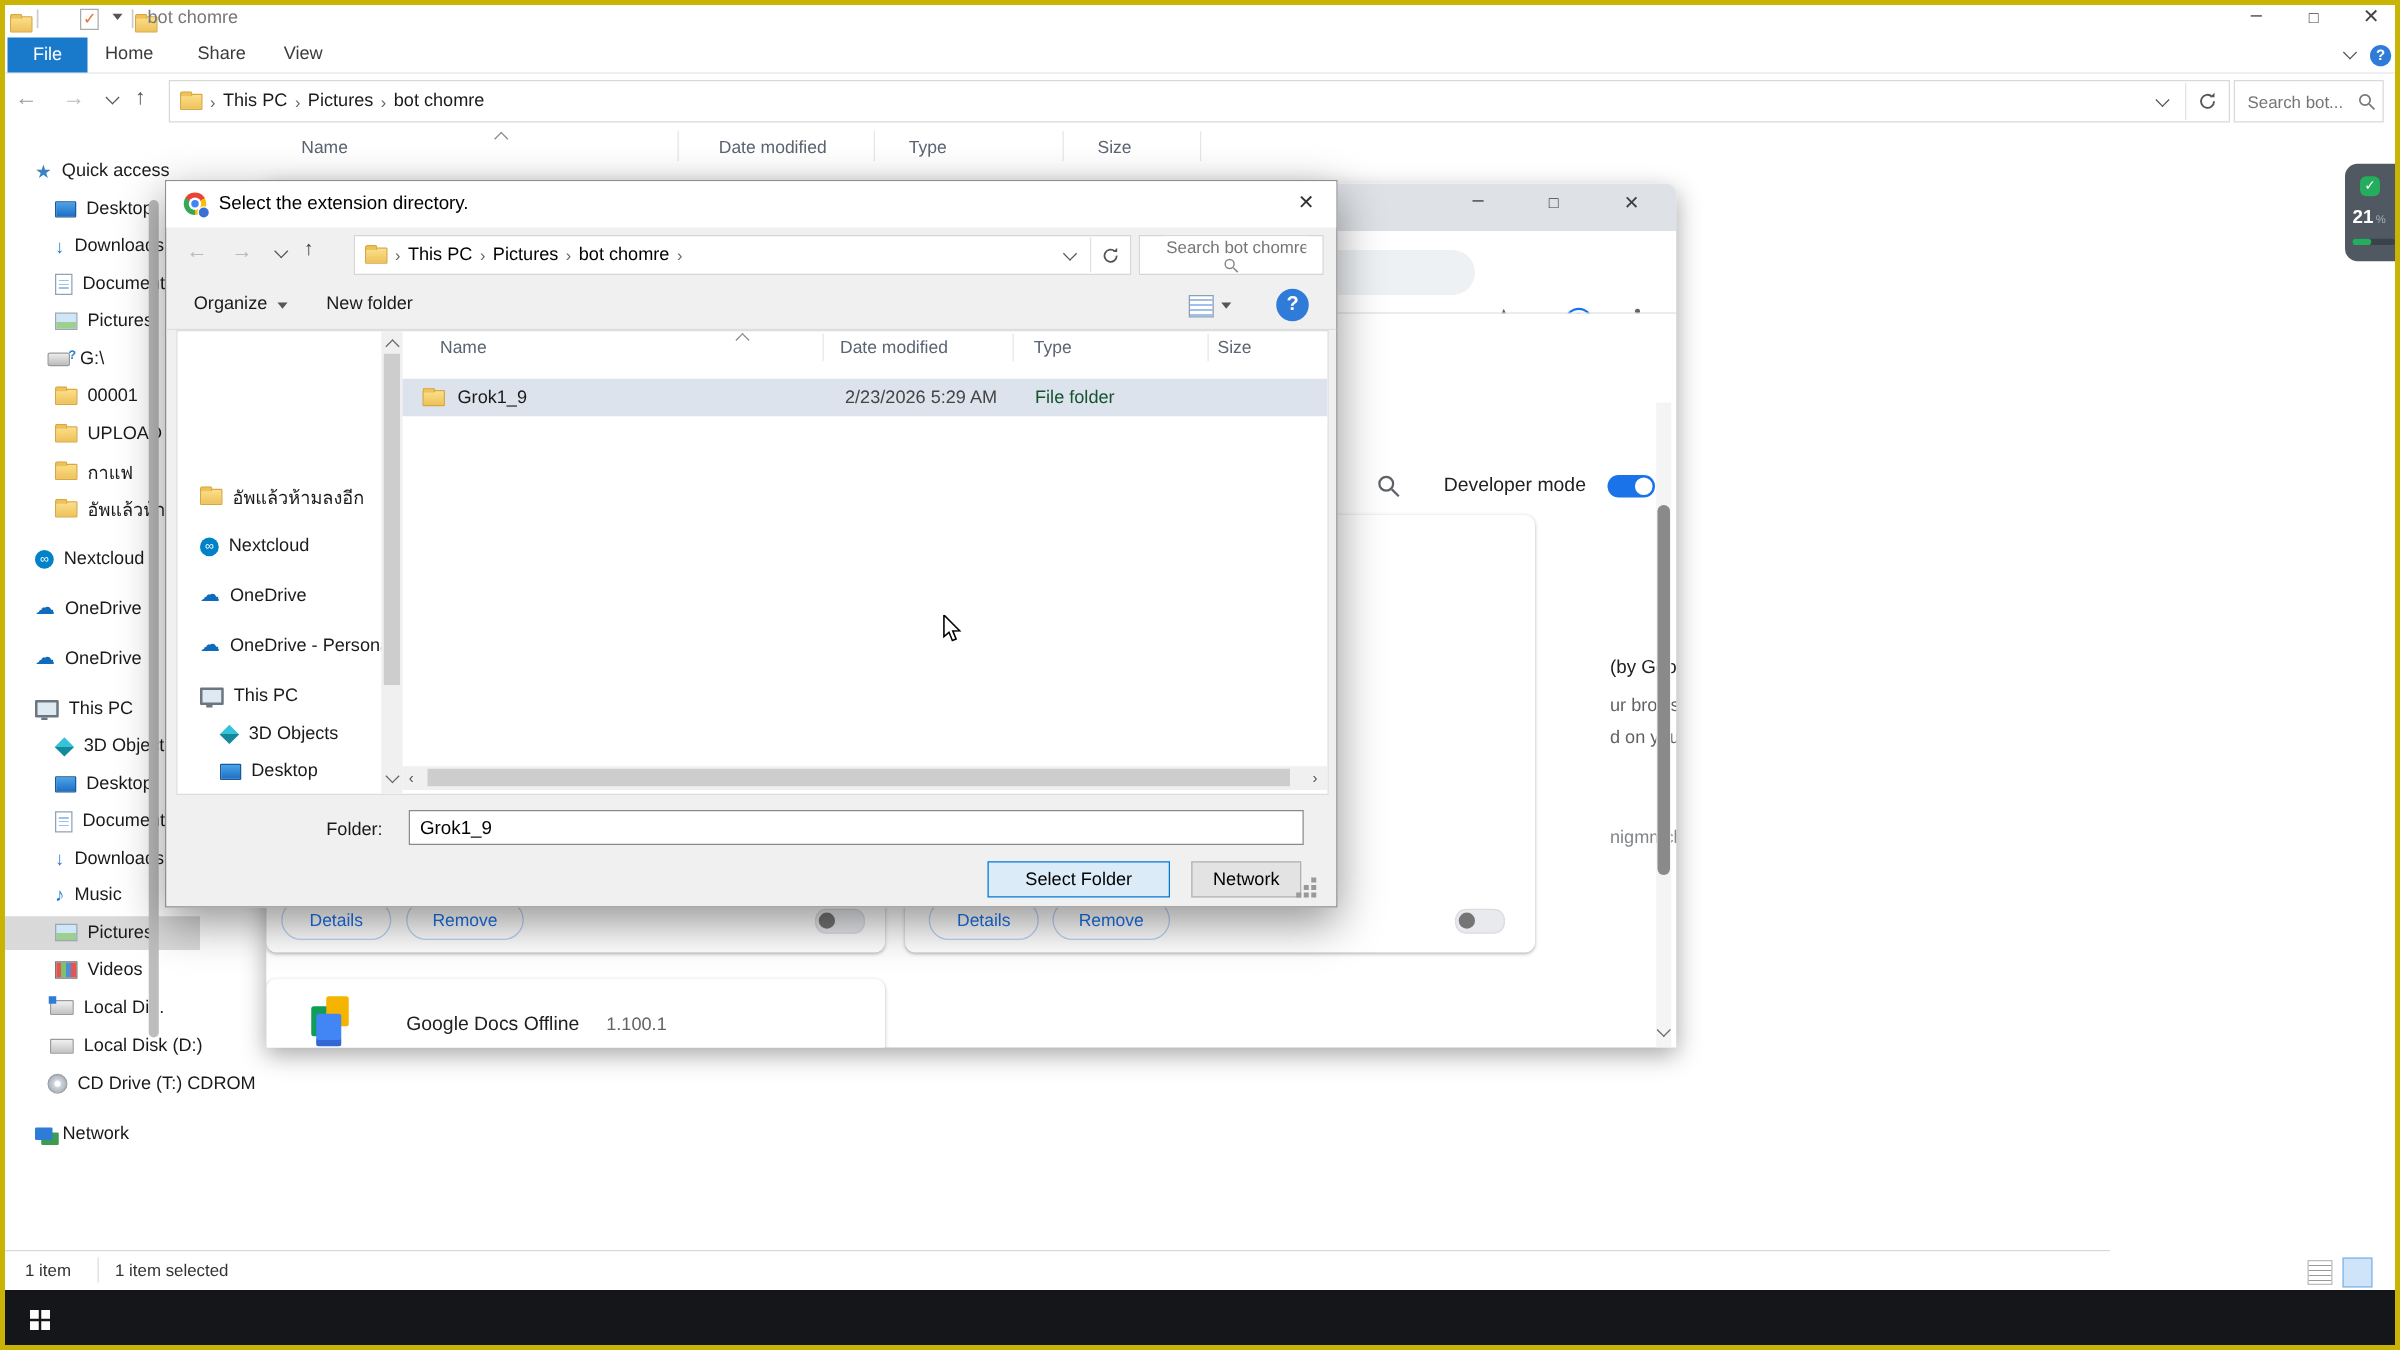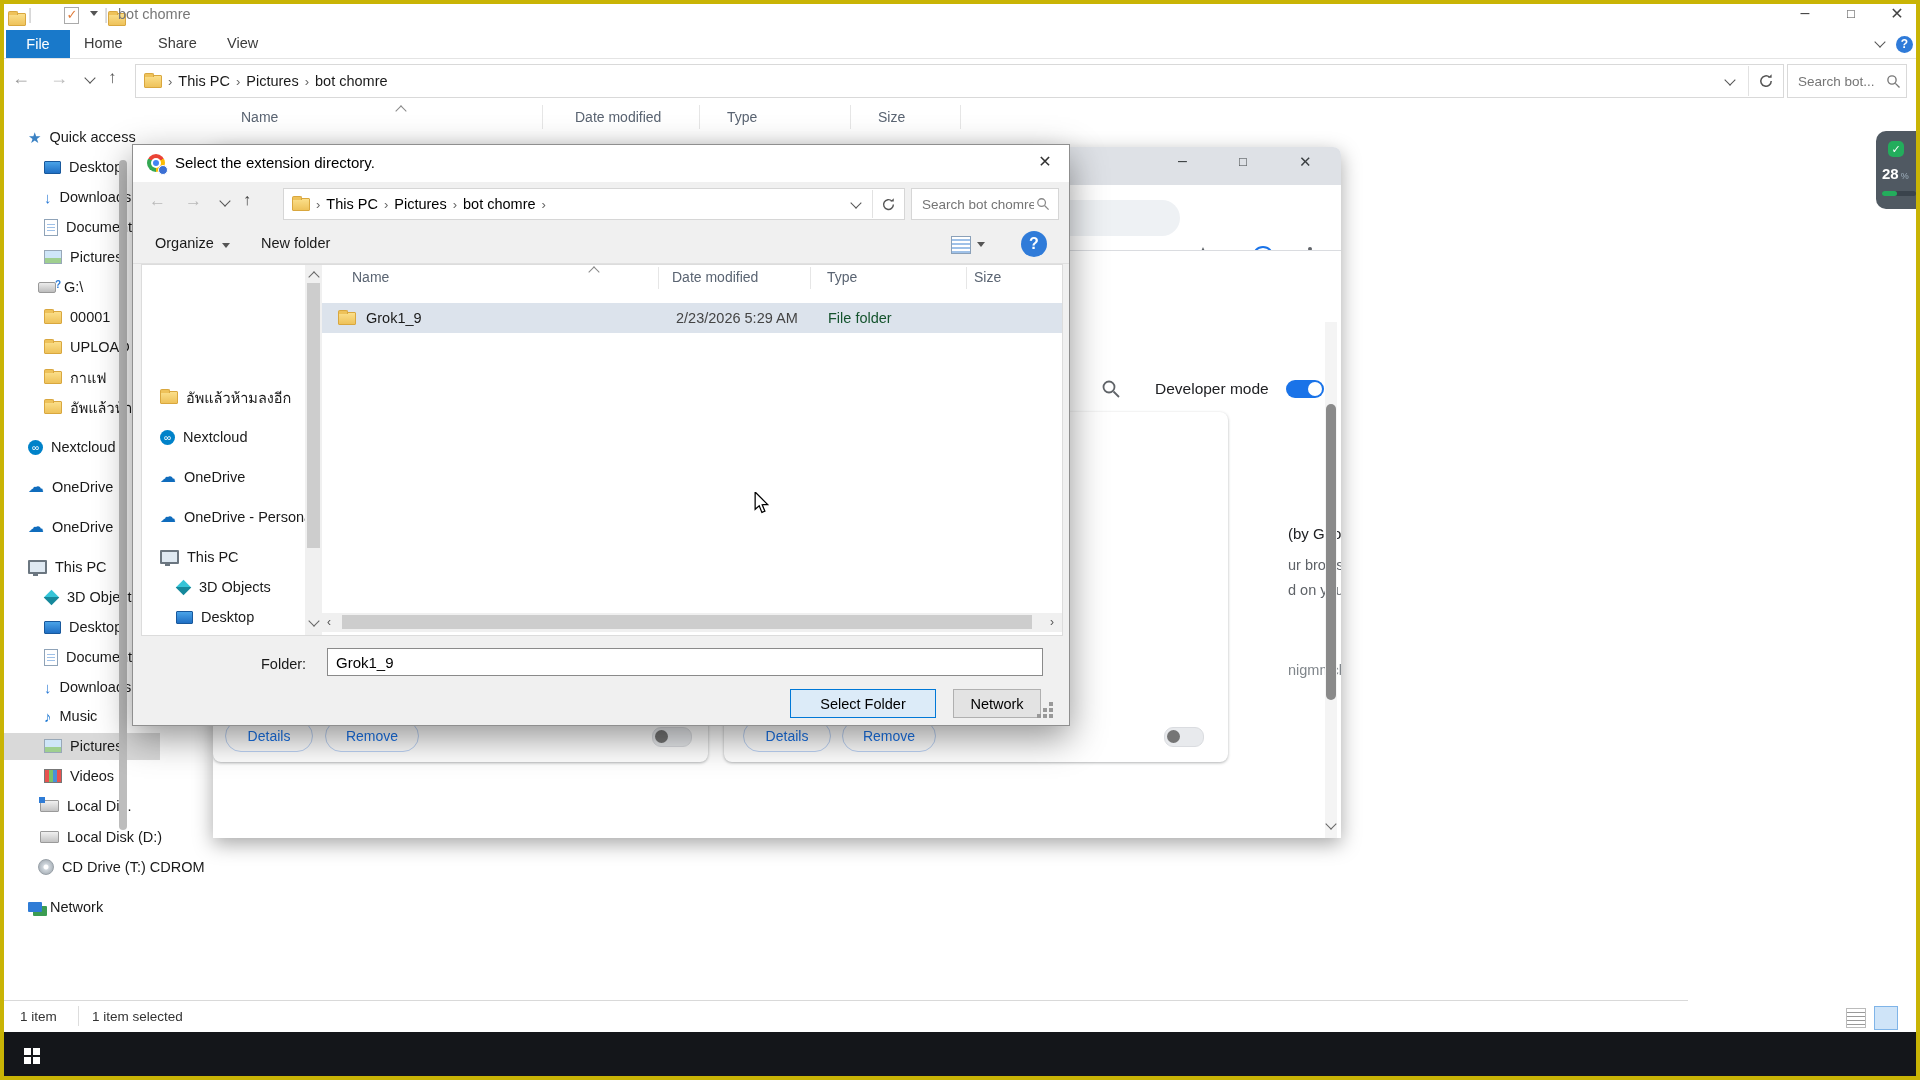--- a/index.html
+++ b/index.html
@@ -272,20 +272,27 @@
       </div>
       <div class="a txt" style="left:564px;top:145px;font-size:14.5px;color:#5f6368;">ur browser in</div>
       <div class="a txt" style="left:564px;top:170px;font-size:14.5px;color:#5f6368;">d on your</div>
       <div class="a txt" style="left:564px;top:250px;font-size:14.5px;color:#80868b;">nigmmcbeh</div>
       <button class="a" style="left:19px;top:308px;width:88px;height:32px;border-radius:16px;border:1px solid #bdd3f5;background:#fff;color:#1a73e8;font-size:14px;">Details</button>
       <button class="a" style="left:118px;top:308px;width:94px;height:32px;border-radius:16px;border:1px solid #bdd3f5;background:#fff;color:#1a73e8;font-size:14px;">Remove</button>
       <span class="a" style="left:440px;top:315px;width:38px;height:18px;border-radius:9px;background:#e8eaed;border:1px solid #dadce0;"></span>
       <span class="a" style="left:443px;top:318px;width:13px;height:13px;border-radius:50%;background:#757575;"></span>
     </div>
 
+    <div class="a" style="left:0px;top:636px;width:495px;height:100px;background:#fff;border-radius:8px;box-shadow:0 1px 3px rgba(60,64,67,.4);">
+      <span class="a" style="left:36px;top:22px;width:18px;height:24px;background:#0f9d58;border-radius:2px;"></span>
+      <span class="a" style="left:48px;top:14px;width:18px;height:24px;background:#f4b400;border-radius:2px;"></span>
+      <span class="a" style="left:40px;top:28px;width:20px;height:26px;background:#4285f4;border-radius:2px;box-shadow:inset 0 -5px 0 #3367d6;"></span>
+      <span class="a txt" style="left:112px;top:28px;font-size:15.5px;color:#202124;">Google Docs Offline</span>
+      <span class="a txt" style="left:272px;top:29px;font-size:14.5px;color:#5f6368;">1.100.1</span>
+    </div>
 
     <div class="a" style="left:1112px;top:175px;width:12px;height:516px;background:#f4f4f4;"></div>
     <div class="a" style="left:1113px;top:257px;width:10px;height:296px;background:#8a8a8a;border-radius:5px;"></div>
     <span class="chevd a" style="left:1114px;top:673px;border-color:#666;"></span>
   </div>
 
   <div class="a" style="left:132px;top:144px;width:936px;height:580px;background:#f0f0f0;border:1px solid #8f8f8f;box-shadow:0 12px 34px rgba(0,0,0,.42);">
 
     <div class="a" style="left:0;top:0;width:936px;height:37px;background:#fff;">
       <span class="ic clogo a" style="left:14px;top:9px;width:18px;height:18px;"></span>
@@ -309,21 +316,21 @@
         <span class="txt" style="font-size:14.5px;">bot chomre</span>
         <span class="crumb-sep">›</span>
         <span style="flex:1;"></span>
         <span class="chevd" style="margin-right:12px;margin-top:-3px;"></span>
         <span style="width:1px;height:28px;background:#e2e2e2;"></span>
         <svg width="15" height="15" viewBox="0 0 16 16" style="margin:0 8px;">
             <path d="M13.2 8a5.2 5.2 0 1 1-1.6-3.7" fill="none" stroke="#555" stroke-width="1.5"></path>
             <path d="M13.6 1.2v3.6h-3.6z" fill="#555"></path>
           </svg>
       </div>
-      <div class="a" style="left:778px;top:3px;width:146px;height:30px;background:#fff;border:1px solid #d6d6d6;display:flex;align-items:center;">
+      <div class="a" style="left:778px;top:3px;width:146px;height:30px;background:#fff;border:1px solid #d6d6d6;display:flex;align-items:center;flex-direction:column;">
         <input type="text" style="border: none; width: 112px; margin-left: 8px; font-size: 13.5px; color: rgb(136, 136, 136);" placeholder="Search bot chomre">
         <svg width="14" height="14" viewBox="0 0 20 20">
             <circle cx="8" cy="8" r="5.5" fill="none" stroke="#888" stroke-width="1.8"></circle>
             <line x1="12.5" y1="12.5" x2="18" y2="18" stroke="#888" stroke-width="1.8"></line>
           </svg>
       </div>
     </div>
 
     <div class="a" style="left:0;top:82px;width:936px;height:36px;border-bottom:1px solid #e0e0e0;font-size:14.5px;color:#1a1a1a;">
       <span class="a txt" style="left:22px;top:8px;"><span>Organize</span> <span style="display:inline-block;width:0;height:0;border-left:4px solid transparent;border-right:4px solid transparent;border-top:5px solid #555;margin-left:4px;"></span></span>
@@ -407,21 +414,21 @@
       <span class="a" style="left:916px;top:68px;width:4px;height:4px;background:#999;box-shadow:-6px 6px 0 #999,0 6px 0 #999,-12px 12px 0 #999,-6px 12px 0 #999,0 12px 0 #999;"></span>
     </div>
   </div>
 
   <svg class="a" style="left:753px;top:492px;" width="20" height="22" viewBox="0 0 12 14">
       <path d="M1 0 L1 11 L3.6 8.8 L5.3 13 L7.2 12.2 L5.5 8.1 L9 8 Z" fill="#fff" stroke="#000" stroke-width="0.8"></path>
     </svg>
 
   <div class="a" style="left:1876px;top:131px;width:48px;height:78px;background:rgba(73,82,92,.96);border-radius:10px 0 0 10px;">
     <span class="a" style="left:12px;top:10px;width:16px;height:16px;border-radius:5px;background:#23ad5c;color:#fff;font-size:11px;font-weight:bold;text-align:center;line-height:16px;">✓</span>
-    <span class="a txt" style="left:6px;top:34px;font-size:15px;font-weight:bold;color:#fff;"><span>28</span><span style="font-size:9px;font-weight:normal;color:#9fb0bd;margin-left:2px;">%</span></span>
+    <span class="a txt" style="left:6px;top:34px;font-size:15px;font-weight:bold;color:#fff;"><span>21</span><span style="font-size:9px;font-weight:normal;color:#9fb0bd;margin-left:2px;">%</span></span>
     <span class="a" style="left:6px;top:60px;width:34px;height:5px;border-radius:3px;background:#3a434c;"></span>
     <span class="a" style="left:6px;top:60px;width:15px;height:5px;border-radius:3px;background:#23ad5c;"></span>
   </div>
 
   <div class="a" style="left:0;top:1032px;width:1920px;height:48px;background:#14161a;">
     <span class="a" style="left:24px;top:16px;width:7px;height:7px;background:#fff;box-shadow:9px 0 0 #fff,0 9px 0 #fff,9px 9px 0 #fff;"></span>
 
   </div>
 
   <div class="a" style="left:0;top:0;width:1920px;height:1080px;border:4px solid #c9b405;box-sizing:border-box;pointer-events:none;z-index:99;"></div>

